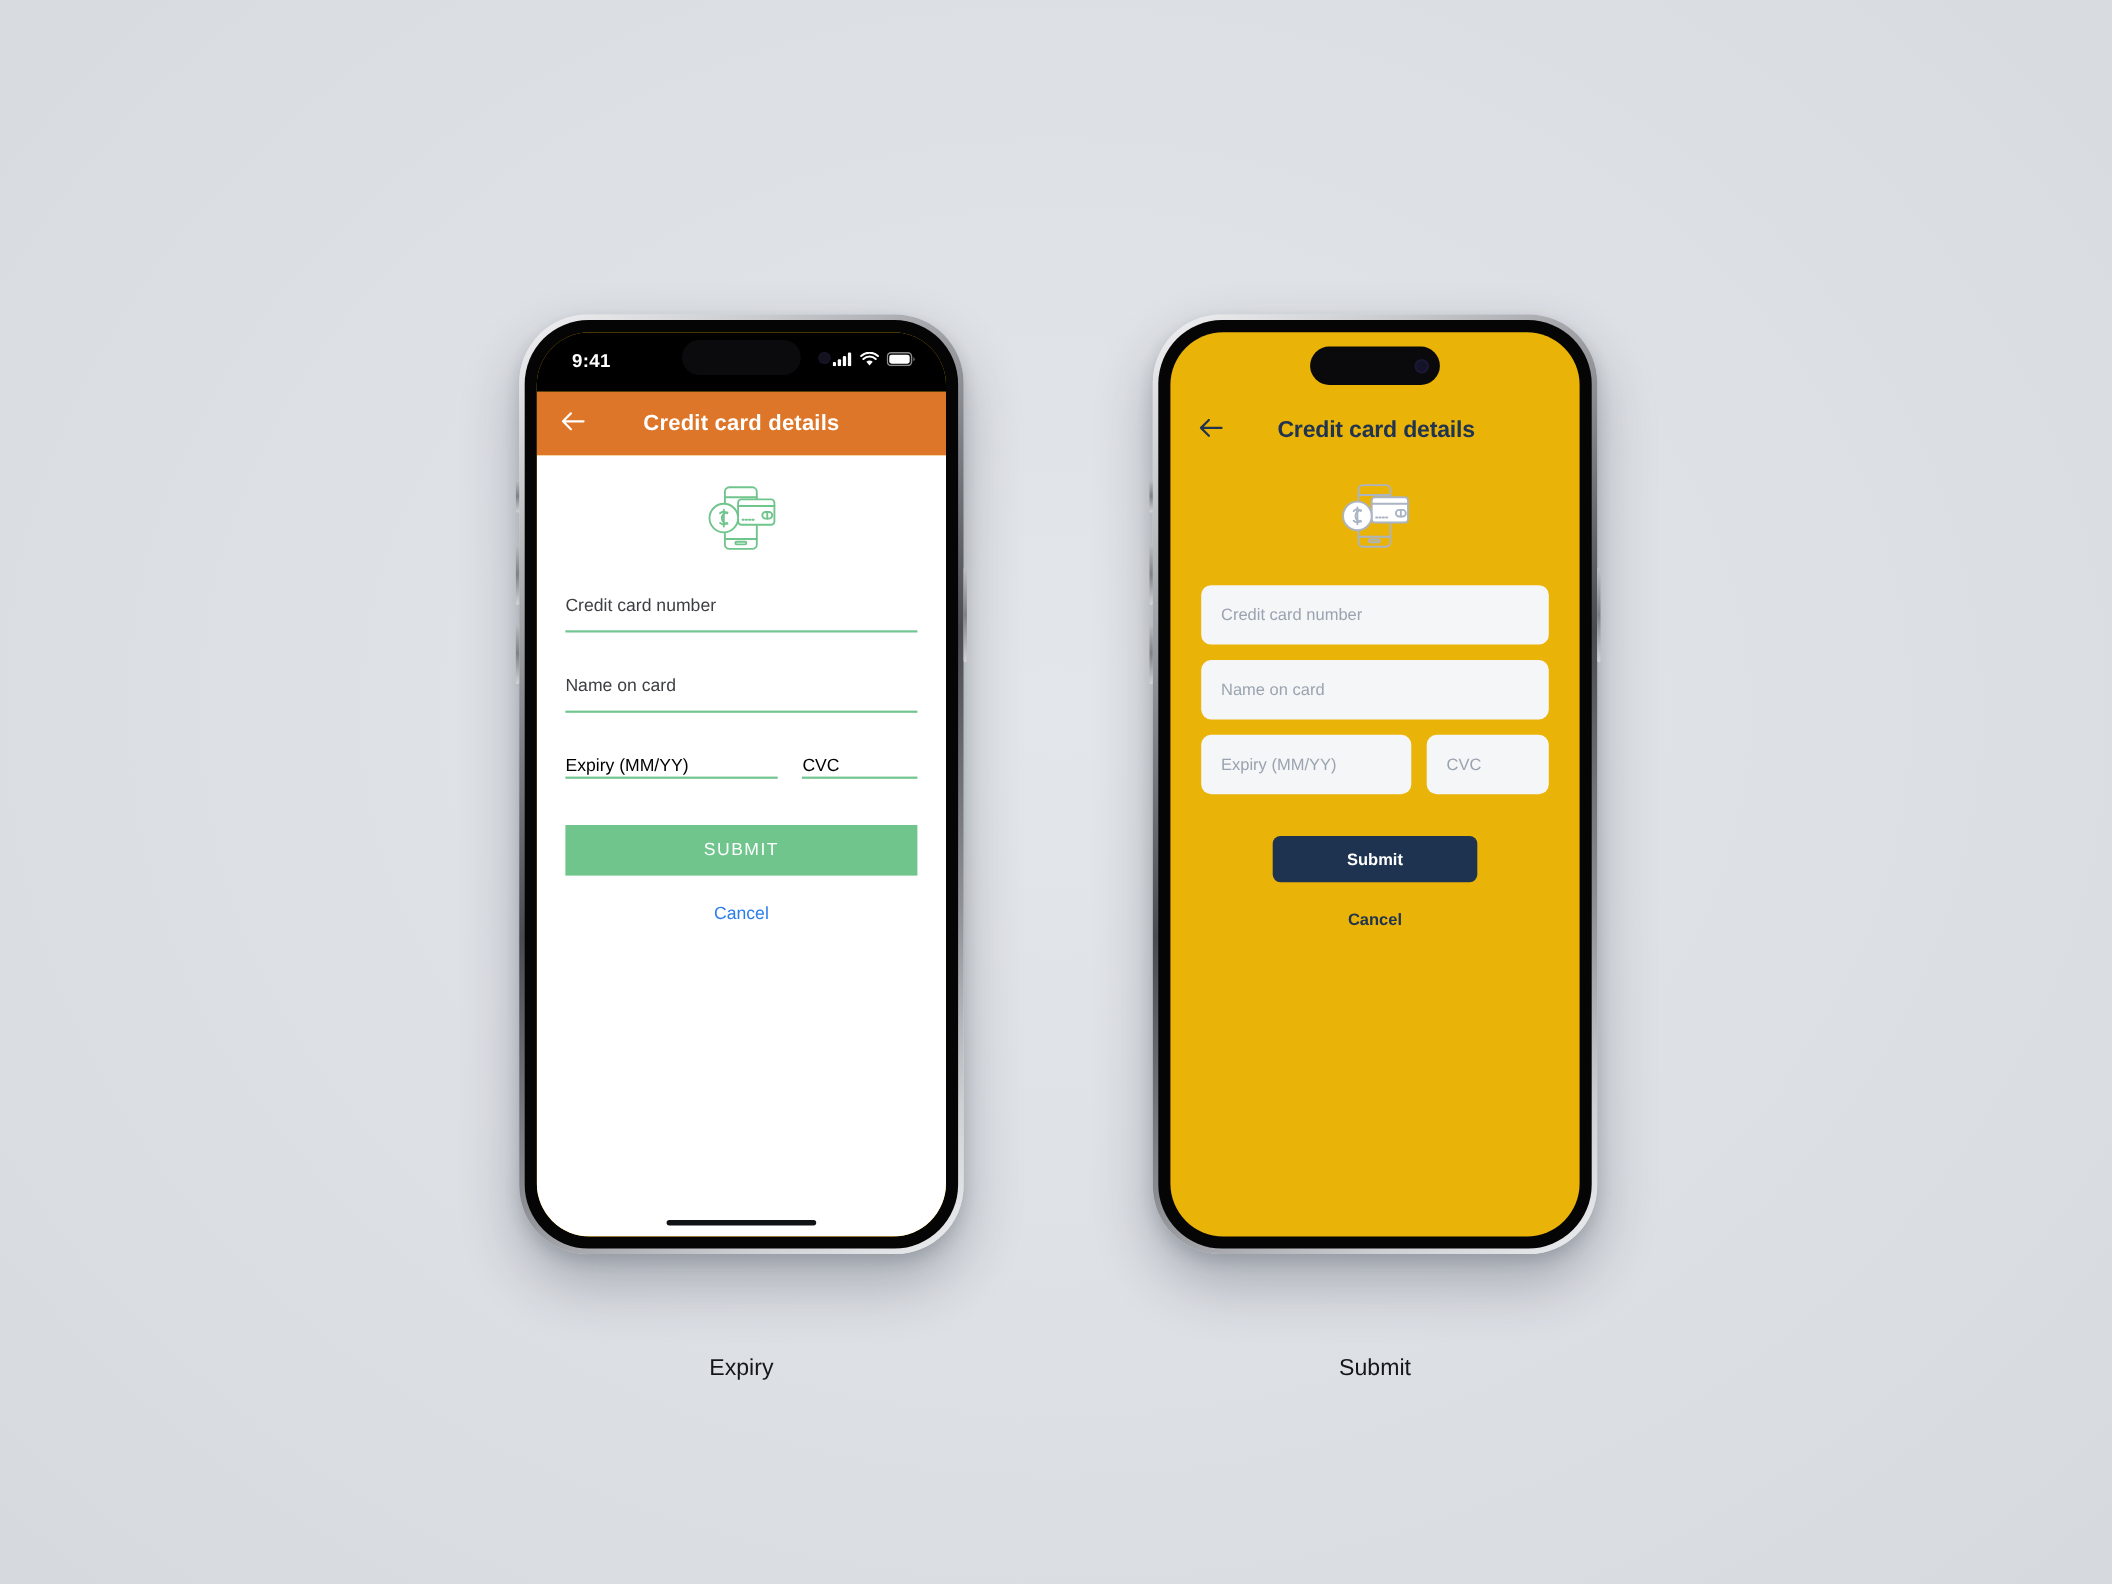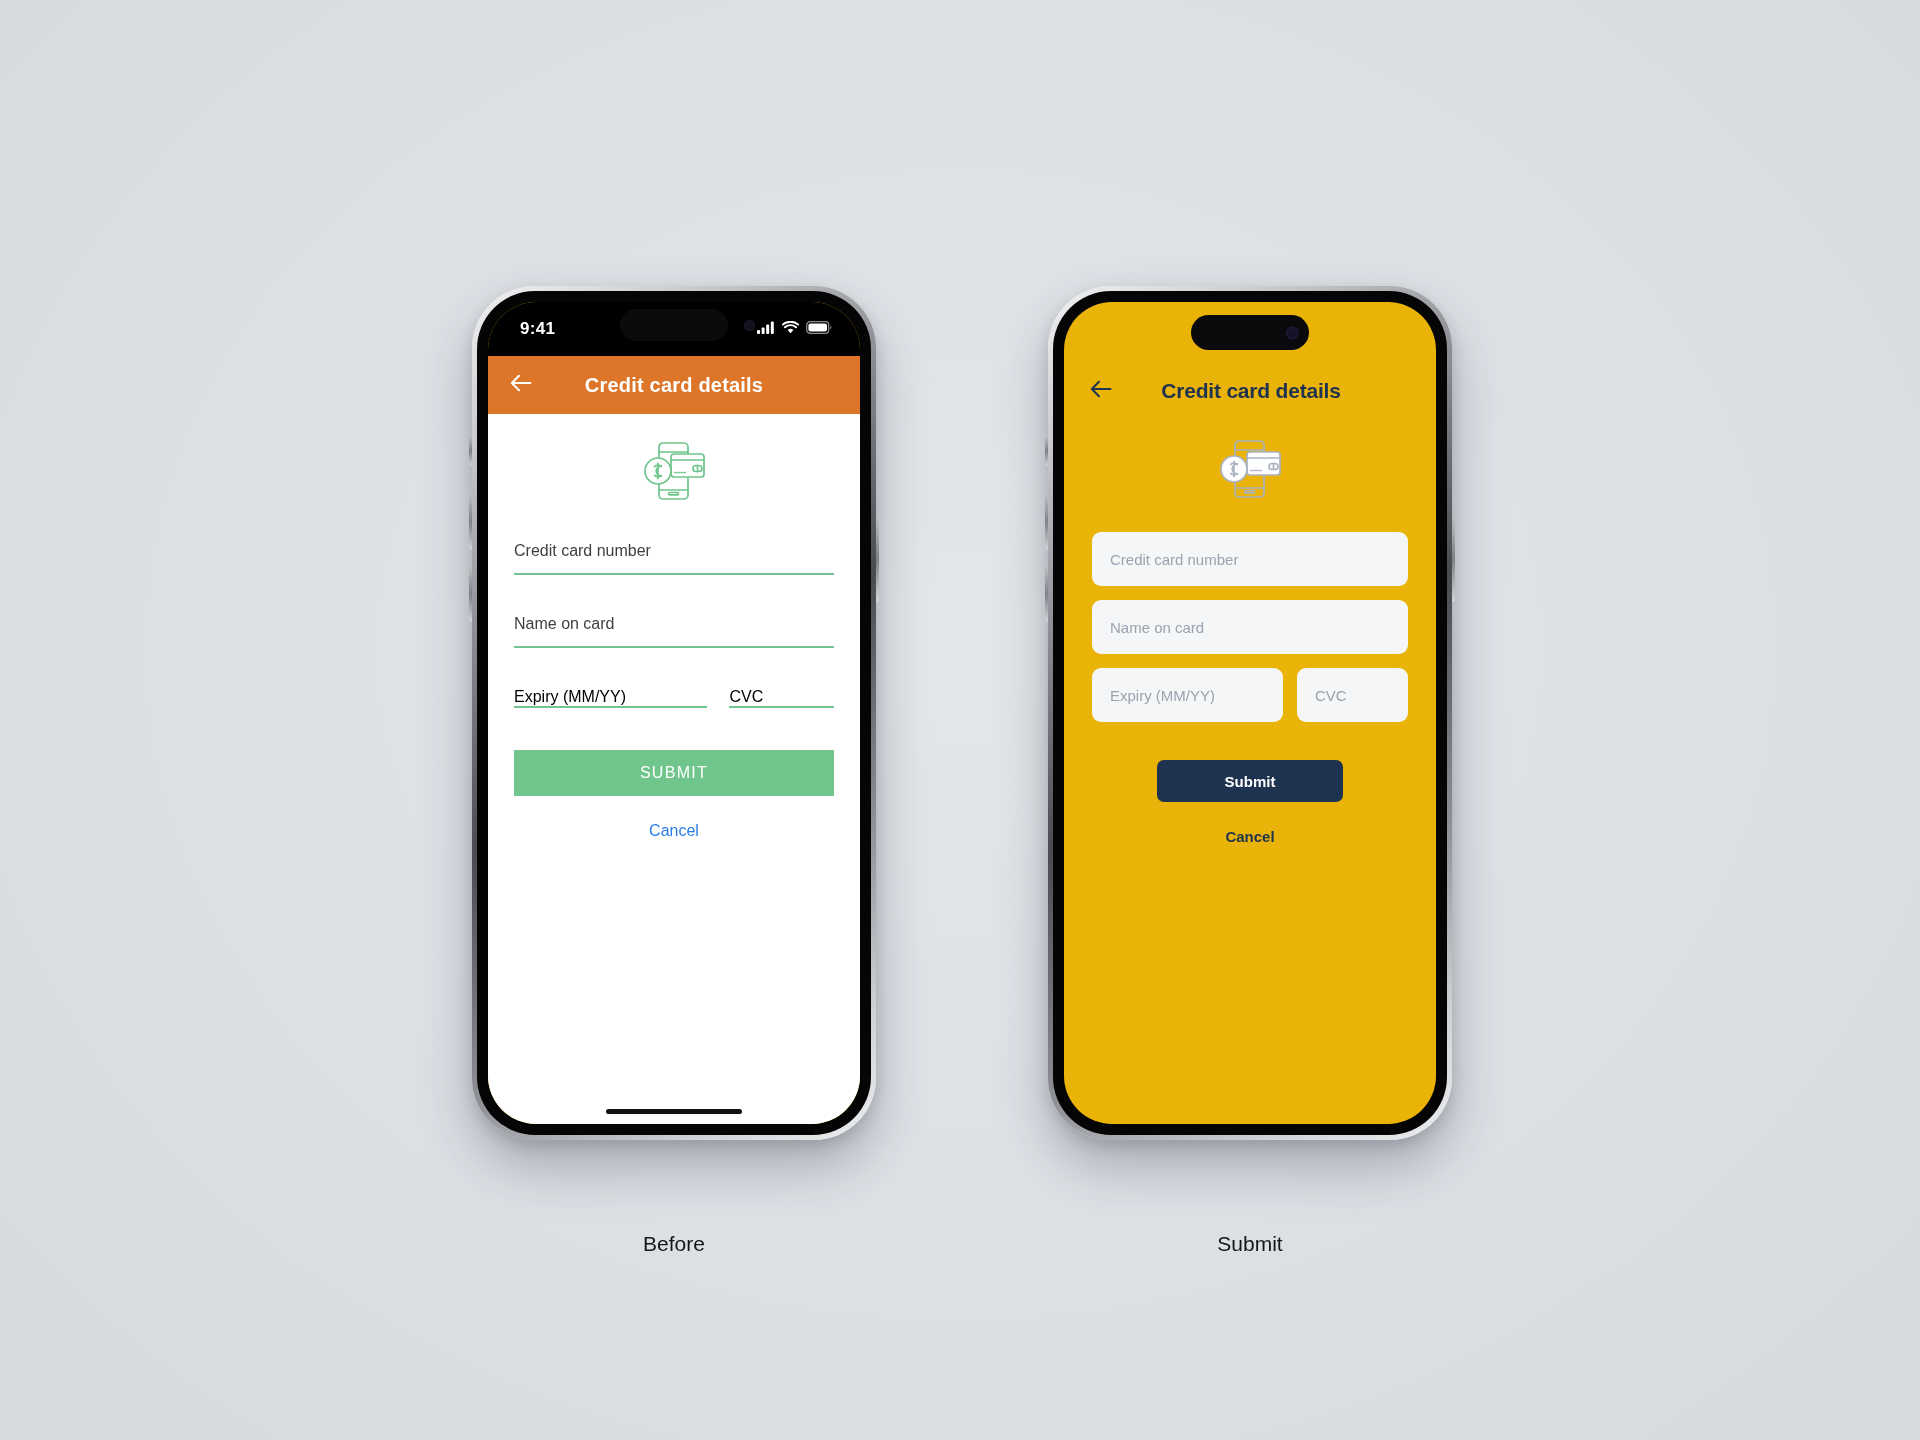--- a/index.html
+++ b/index.html
@@ -405,16 +405,16 @@
 
           <button class="submit-after">Submit</button>
 
           <div class="cancel-after">Cancel</div>
         </div>
 
       </div>
     </div>
   </div>
 
-  <div class="caption before">Before</div>
+  <div class="caption before">Expiry</div>
   <div class="caption after">Submit</div>
 
 </div>
 
 </body></html>

